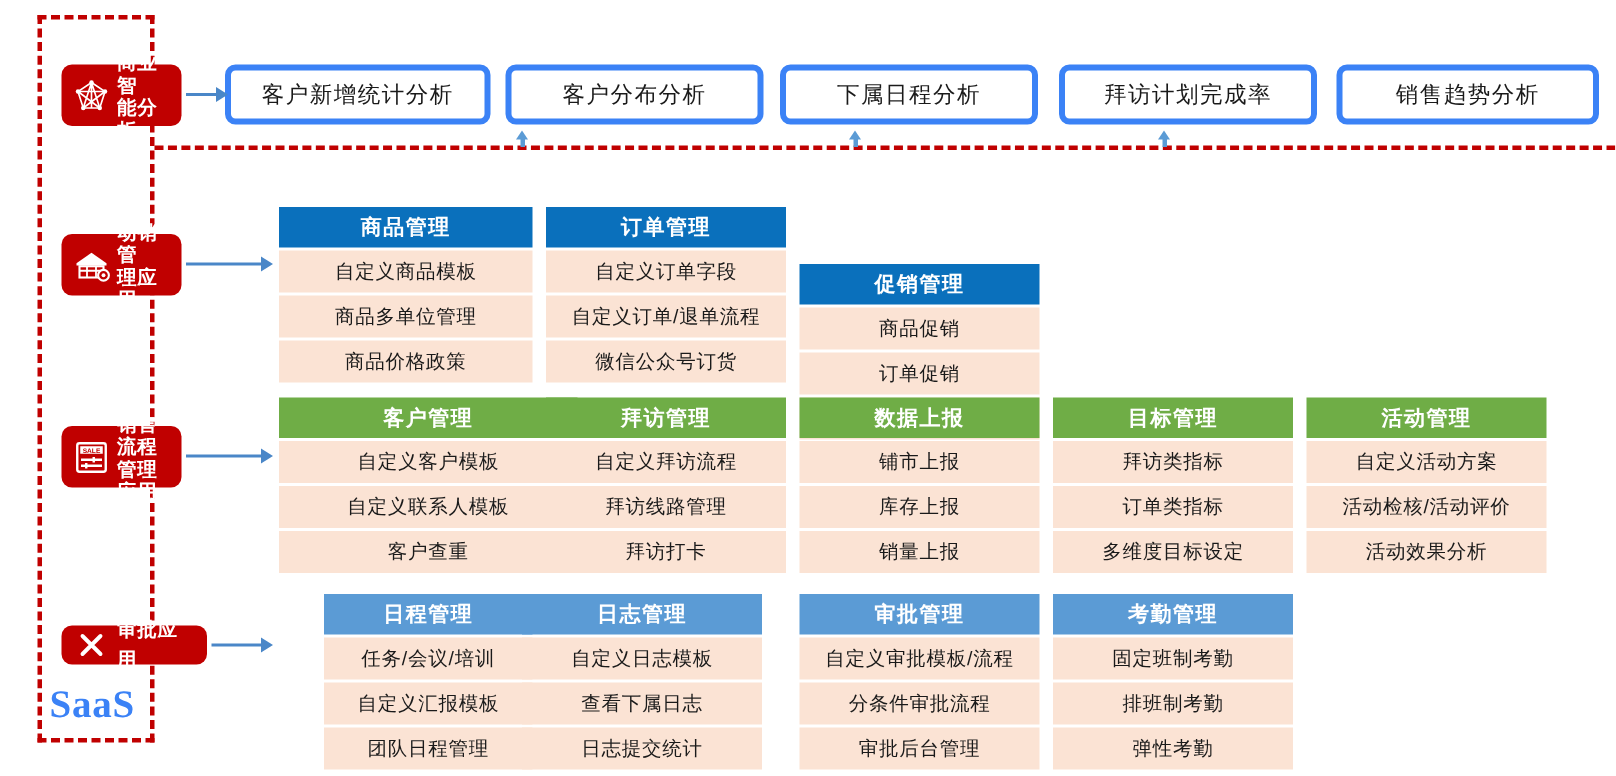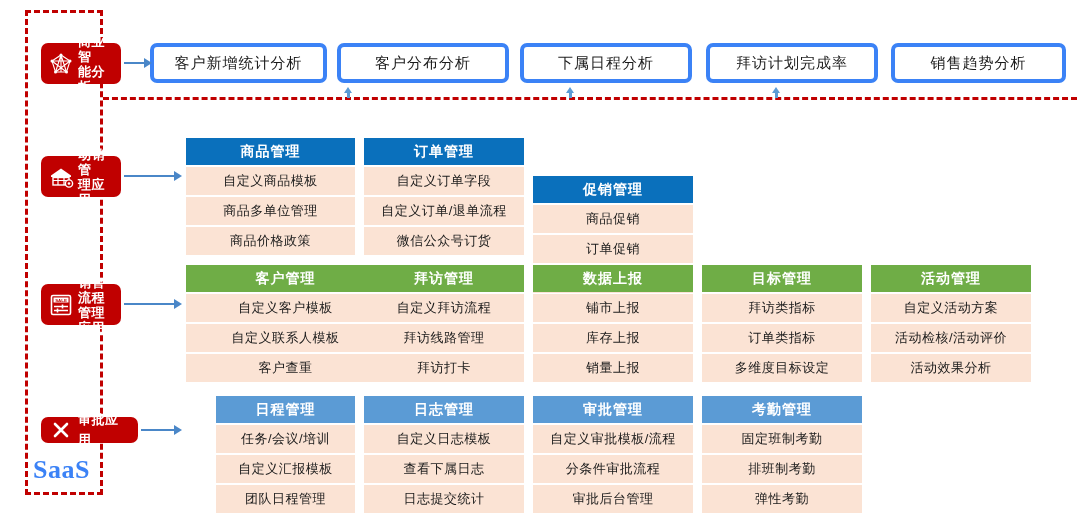--- a/index.html
+++ b/index.html
@@ -326,21 +326,21 @@
     <div class="mod-cell">活动检核/活动评价</div>
     <div class="mod-cell">活动效果分析</div>
   </div>
 
   <div class="module row-lblue" style="left:186px; top:396px; width:169px;padding-left:30px;">
     <div class="mod-head">日程管理</div>
     <div class="mod-cell">任务/会议/培训</div>
     <div class="mod-cell">自定义汇报模板</div>
     <div class="mod-cell">团队日程管理</div>
   </div>
-  <div class="module row-lblue" style="left:364px; top:396px; width:160px;">
+  <div class="module row-lblue" style="left:348px; top:396px; width:160px;">
     <div class="mod-head">日志管理</div>
     <div class="mod-cell">自定义日志模板</div>
     <div class="mod-cell">查看下属日志</div>
     <div class="mod-cell">日志提交统计</div>
   </div>
   <div class="module row-lblue" style="left:533px; top:396px; width:160px;">
     <div class="mod-head">审批管理</div>
     <div class="mod-cell">自定义审批模板/流程</div>
     <div class="mod-cell">分条件审批流程</div>
     <div class="mod-cell">审批后台管理</div>

